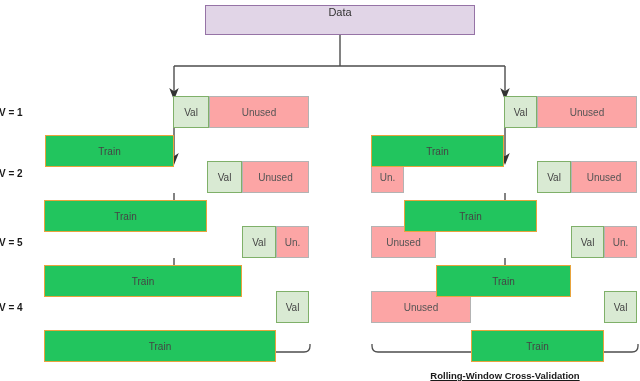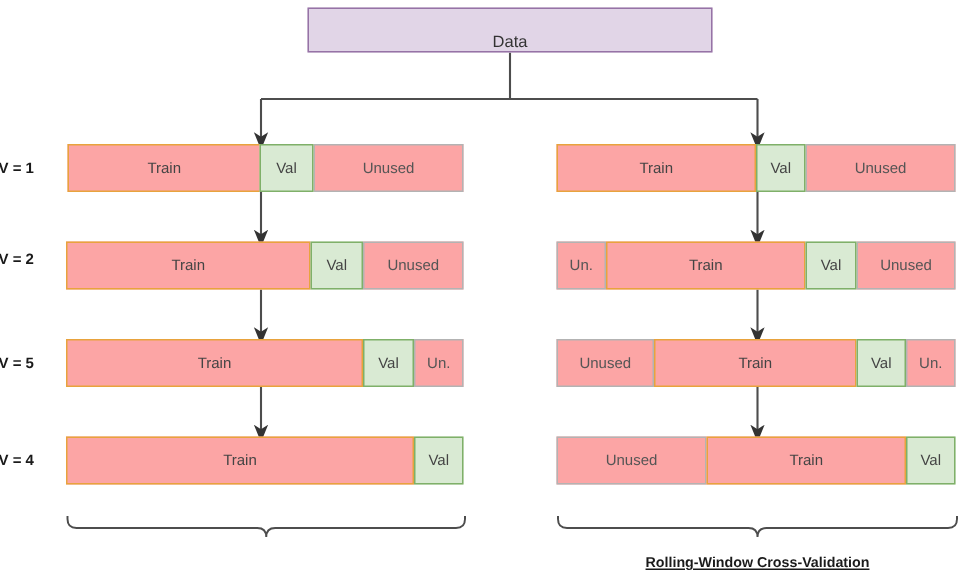--- a/index.html
+++ b/index.html
@@ -10,40 +10,40 @@
     overflow:hidden;
     position:relative;
   }
   #stage{position:absolute;left:0;top:0;width:640px;height:381px;}
   svg.wires{position:absolute;left:0;top:0;width:640px;height:381px;pointer-events:none;}
 
   .node-data{
     position:absolute;
     left:205px;top:5px;width:270px;height:30px;
     background:#e1d5e7;border:1px solid #9673a6;
-    display:flex;align-items:flex-end;justify-content:center;
+    display:flex;align-items:flex-start;justify-content:center;
     font-size:11px;color:#333333;
     box-sizing:border-box;
   }
 
   .vlabel{
     position:absolute;
     font-size:10px;font-weight:bold;color:#1a1a1a;
     white-space:nowrap;
   }
   .seg{
     box-sizing:border-box;
     display:flex;align-items:center;justify-content:center;
     font-size:10px;color:#4d4d4d;
     overflow:hidden;white-space:nowrap;
     border:1px solid #b3b3b3;
     margin-left:-1px;
   }
   .seg:first-child{margin-left:0;}
-  .seg.train{background:#fca5a5;border-color:#e8a33d;color:#444;}
+  .seg.train{background:#22c55e;border-color:#e8a33d;color:#444;margin-top:39px;}
   .seg.val{background:#d9ead3;border-color:#7fb069;color:#444;}
   .seg.unused{background:#fca5a5;border-color:#b3b3b3;color:#555;}
 
   .caption{
     position:absolute;
     font-size:9.5px;font-weight:bold;color:#1a1a1a;
     text-align:center;white-space:nowrap;
   }
 </style>
 </head>

